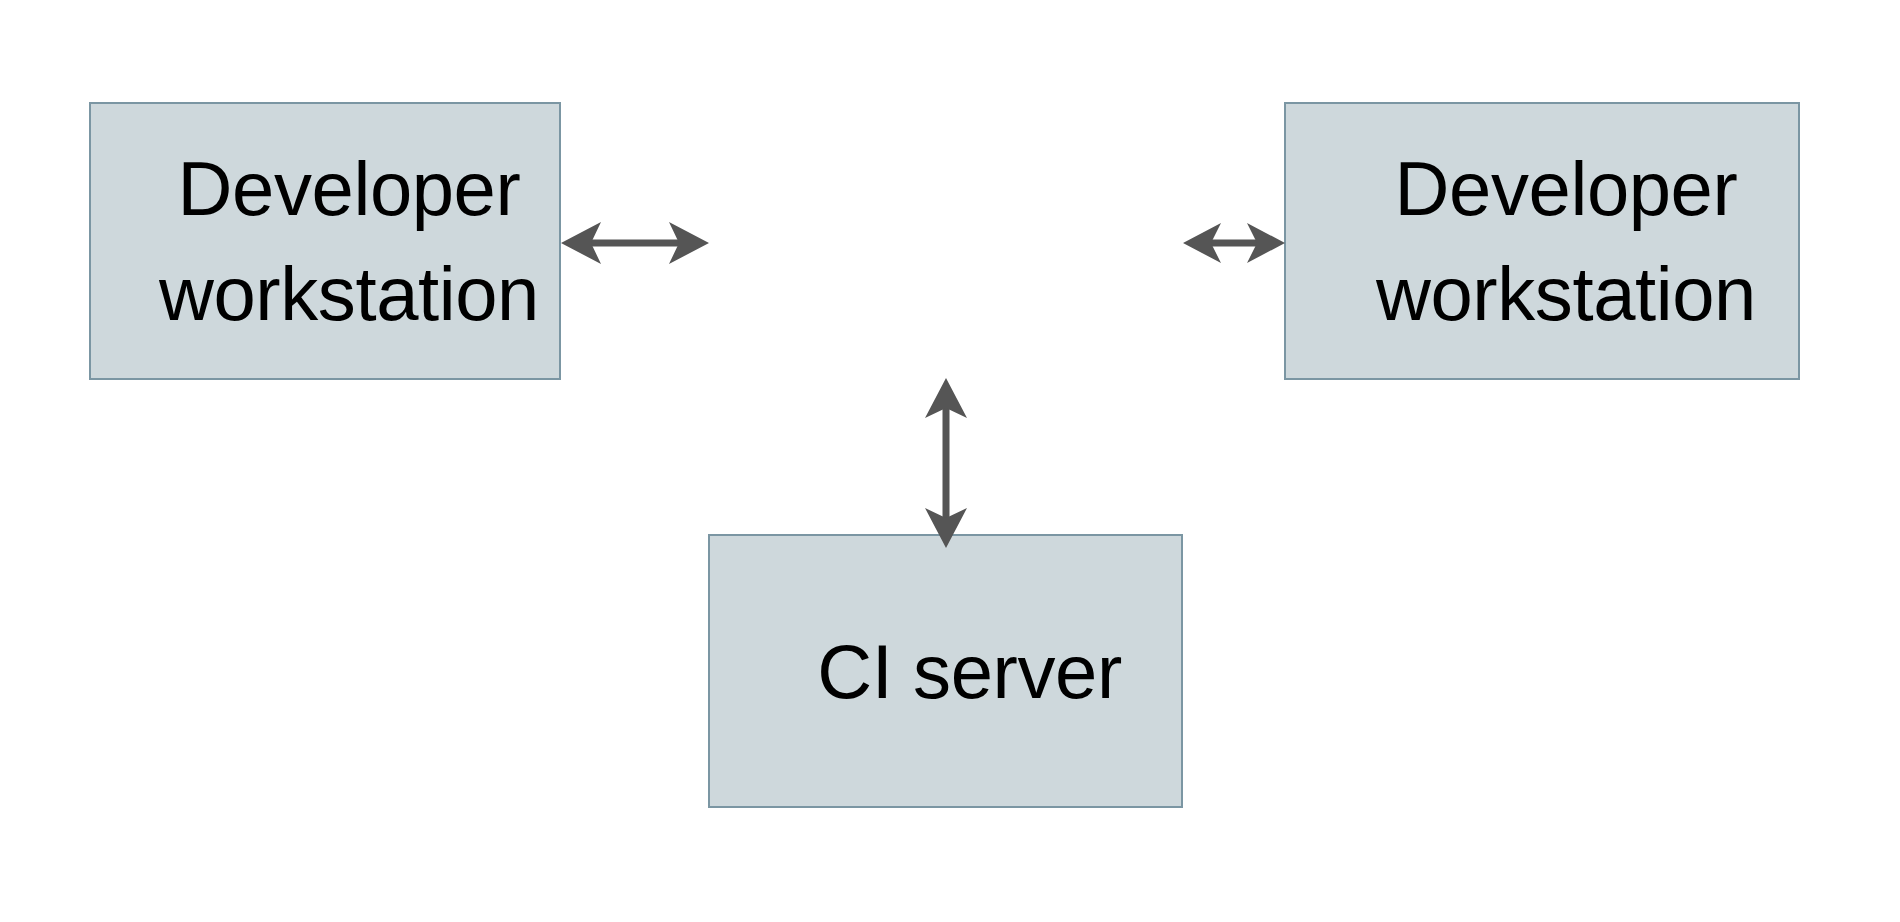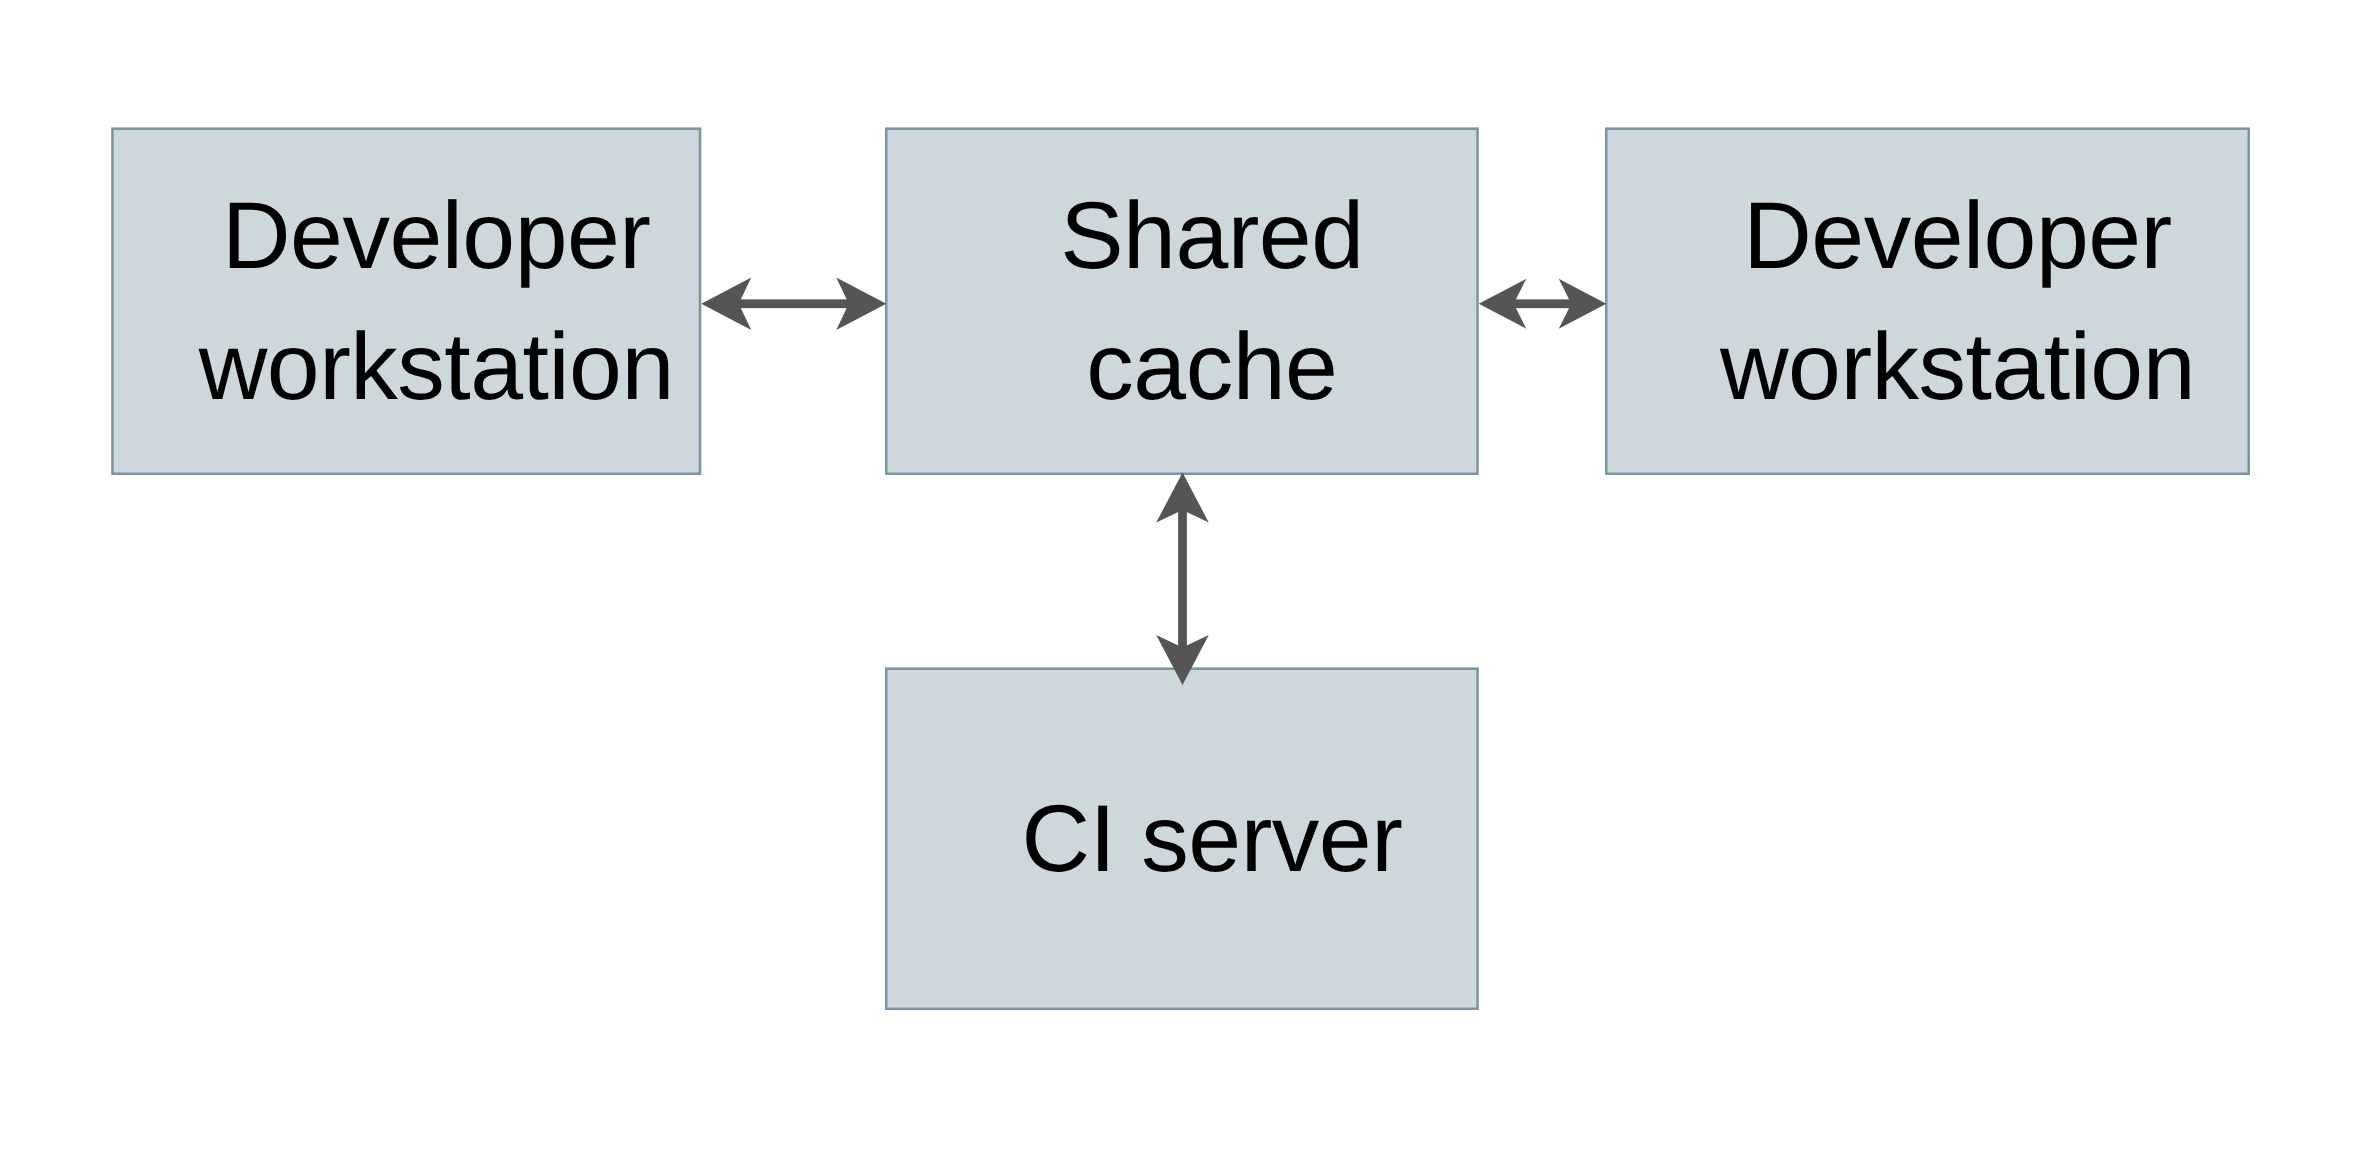--- a/index.html
+++ b/index.html
@@ -59,24 +59,20 @@
 </head>
 <body>
 
 <div id="diagram-canvas">
 
   <div class="node" id="node-dev-left">
     <span class="node-label">Developer
 workstation</span>
   </div>
 
-  <div class="node" id="node-shared">
-    <span class="node-label">Shared
-cache</span>
-  </div>
 
   <div class="node" id="node-dev-right">
     <span class="node-label">Developer
 workstation</span>
   </div>
 
   <div class="node" id="node-ci">
     <span class="node-label">CI server</span>
   </div>
 

